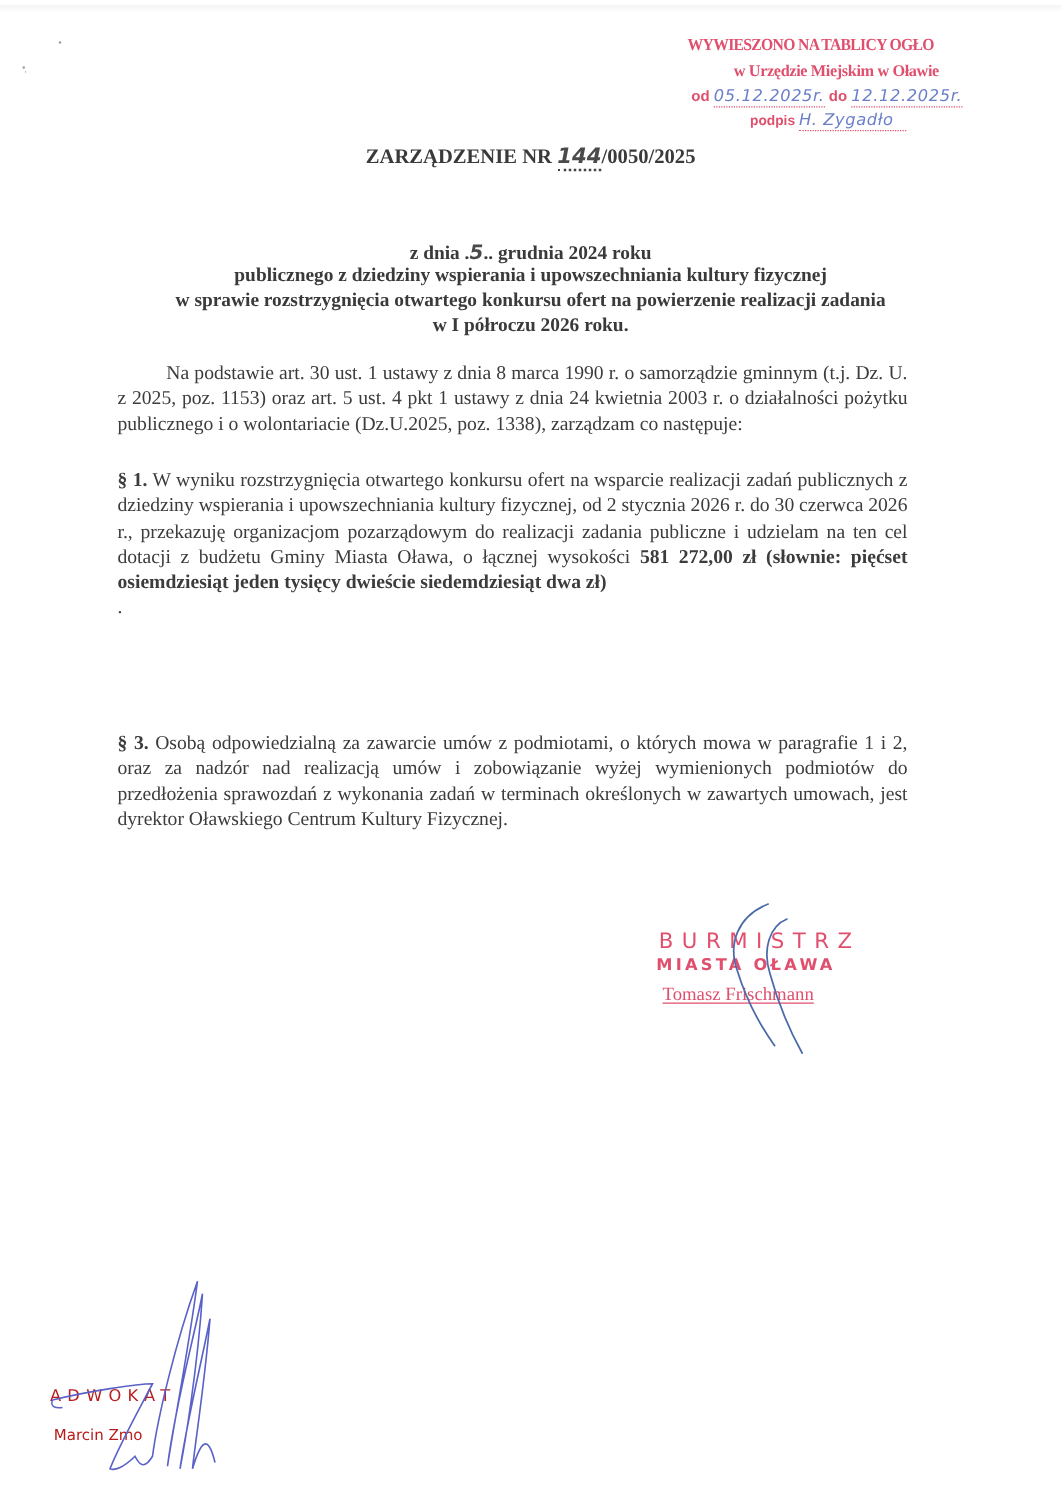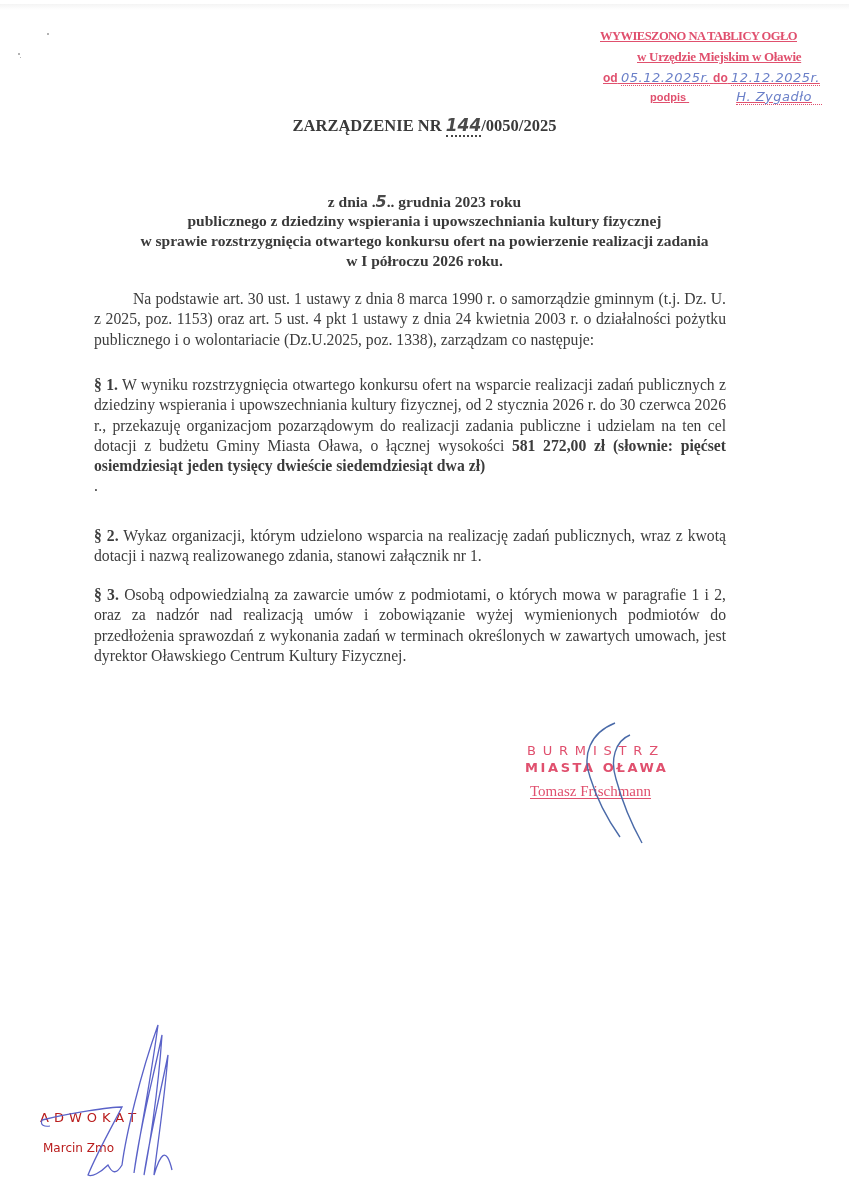--- a/index.html
+++ b/index.html
@@ -30,25 +30,24 @@
     .speck {
       position: absolute;
       width: 2px; height: 2px;
       background: #9a9a9a;
       border-radius: 1px;
     }
 
     
     .post-stamp {
       position: absolute;
-      left: 600px; top: 28px;
+      left: 550px; top: 28px;
       width: 250px;
       color: #e0506e;
       font-family: "Liberation Serif", serif;
-      text-decoration: underline;
     }
     .post-stamp .l1 {
       font-size: 13.5px;
       letter-spacing: -0.6px;
       white-space: nowrap;
       transform: scaleX(0.93);
       transform-origin: left;
       font-weight: bold;
     }
     .post-stamp .l2 {
@@ -128,21 +127,21 @@
 
     
     .mayor-stamp {
       position: absolute;
       left: 525px; top: 743px;
       width: 180px;
       color: #e0506e;
     }
     .mayor-stamp .m1 {
       font-family: "DejaVu Sans", sans-serif;
-      font-size: 13px;
+      font-size: 17px;
       letter-spacing: 6.8px;
       margin-left: 2px;
     }
     .mayor-stamp .m2 {
       font-family: "DejaVu Sans", sans-serif;
       font-weight: bold;
       font-size: 13px;
       letter-spacing: 2.6px;
       margin-top: 2px;
     }
@@ -191,45 +190,42 @@
     <div class="l1">WYWIESZONO NA TABLICY OGŁO</div>
     <div class="l2">w Urzędzie Miejskim w Oławie</div>
     <div class="l3">
       <span>od</span>
       <span class="hand-blue" style="border-bottom:1px dotted #e0506e;">05.12.2025r.</span>
       <span>do</span>
       <span class="hand-blue" style="border-bottom:1px dotted #e0506e;">12.12.2025r.</span>
     </div>
     <div class="l4">
       <span>podpis</span>
-      <span class="hand-blue" style="border-bottom:1px dotted #e0506e;padding-right:10px;margin-left:47px;">H. Zygadło</span>
+      <span class="hand-blue" style="border-bottom:1px dotted #e0506e;padding-right:10px;">H. Zygadło</span>
     </div>
   </div>
 
   <div class="title title-nr">
     <span>ZARZĄDZENIE NR </span><span class="hand-num" style="border-bottom:2px dotted #444;">144</span><span>/0050/2025</span>
   </div>
   <div class="title title-date">
-    <span>z dnia .</span><span class="hand-num" style="font-size:16px;">5</span><span>.. grudnia 2023 roku</span>
+    <span>z dnia .</span><span class="hand-num" style="font-size:16px;">5</span><span>.. grudnia 2024 roku</span>
   </div>
   <div class="title title-subject">
     <div>publicznego z dziedziny wspierania i upowszechniania kultury fizycznej</div>
     <div>w sprawie rozstrzygnięcia otwartego konkursu ofert na powierzenie realizacji zadania</div>
     <div>w I półroczu 2026 roku.</div>
   </div>
 
   <div class="body-text p-intro">Na podstawie art. 30 ust. 1 ustawy z dnia 8 marca 1990 r. o samorządzie gminnym (t.j. Dz. U. z 2025, poz. 1153) oraz art. 5 ust. 4 pkt 1 ustawy z dnia 24 kwietnia 2003 r. o działalności pożytku publicznego i o wolontariacie (Dz.U.2025, poz. 1338), zarządzam co następuje:</div>
 
   <div class="body-text p1">
     <b>§ 1.</b><span> W wyniku rozstrzygnięcia otwartego konkursu ofert na wsparcie realizacji zadań publicznych z dziedziny wspierania i upowszechniania kultury fizycznej, od 2 stycznia 2026 r. do 30 czerwca 2026 r., przekazuję organizacjom pozarządowym do realizacji zadania publiczne i udzielam na ten cel dotacji z budżetu Gminy Miasta Oława, o łącznej wysokości </span><b>581 272,00 zł (słownie: pięćset osiemdziesiąt jeden tysięcy dwieście siedemdziesiąt dwa  zł)</b><br><span>.</span>
   </div>
 
-  <div class="body-text p2">
-    <b>§  2.</b><span> Wykaz organizacji, którym udzielono wsparcia na realizację zadań publicznych, wraz z kwotą dotacji i nazwą realizowanego zdania, stanowi załącznik nr 1.</span>
-  </div>
 
   <div class="body-text p3">
     <b>§ 3.</b><span> Osobą odpowiedzialną za zawarcie umów z podmiotami, o których mowa w paragrafie 1 i 2, oraz za nadzór nad realizacją umów i zobowiązanie wyżej wymienionych podmiotów do przedłożenia sprawozdań  z wykonania zadań w terminach określonych w zawartych umowach, jest dyrektor Oławskiego Centrum Kultury Fizycznej.</span>
   </div>
 
 
   <div class="mayor-stamp">
     <div class="m1">BURMISTRZ</div>
     <div class="m2">MIASTA OŁAWA</div>
     <div class="m3">Tomasz Frischmann</div>

